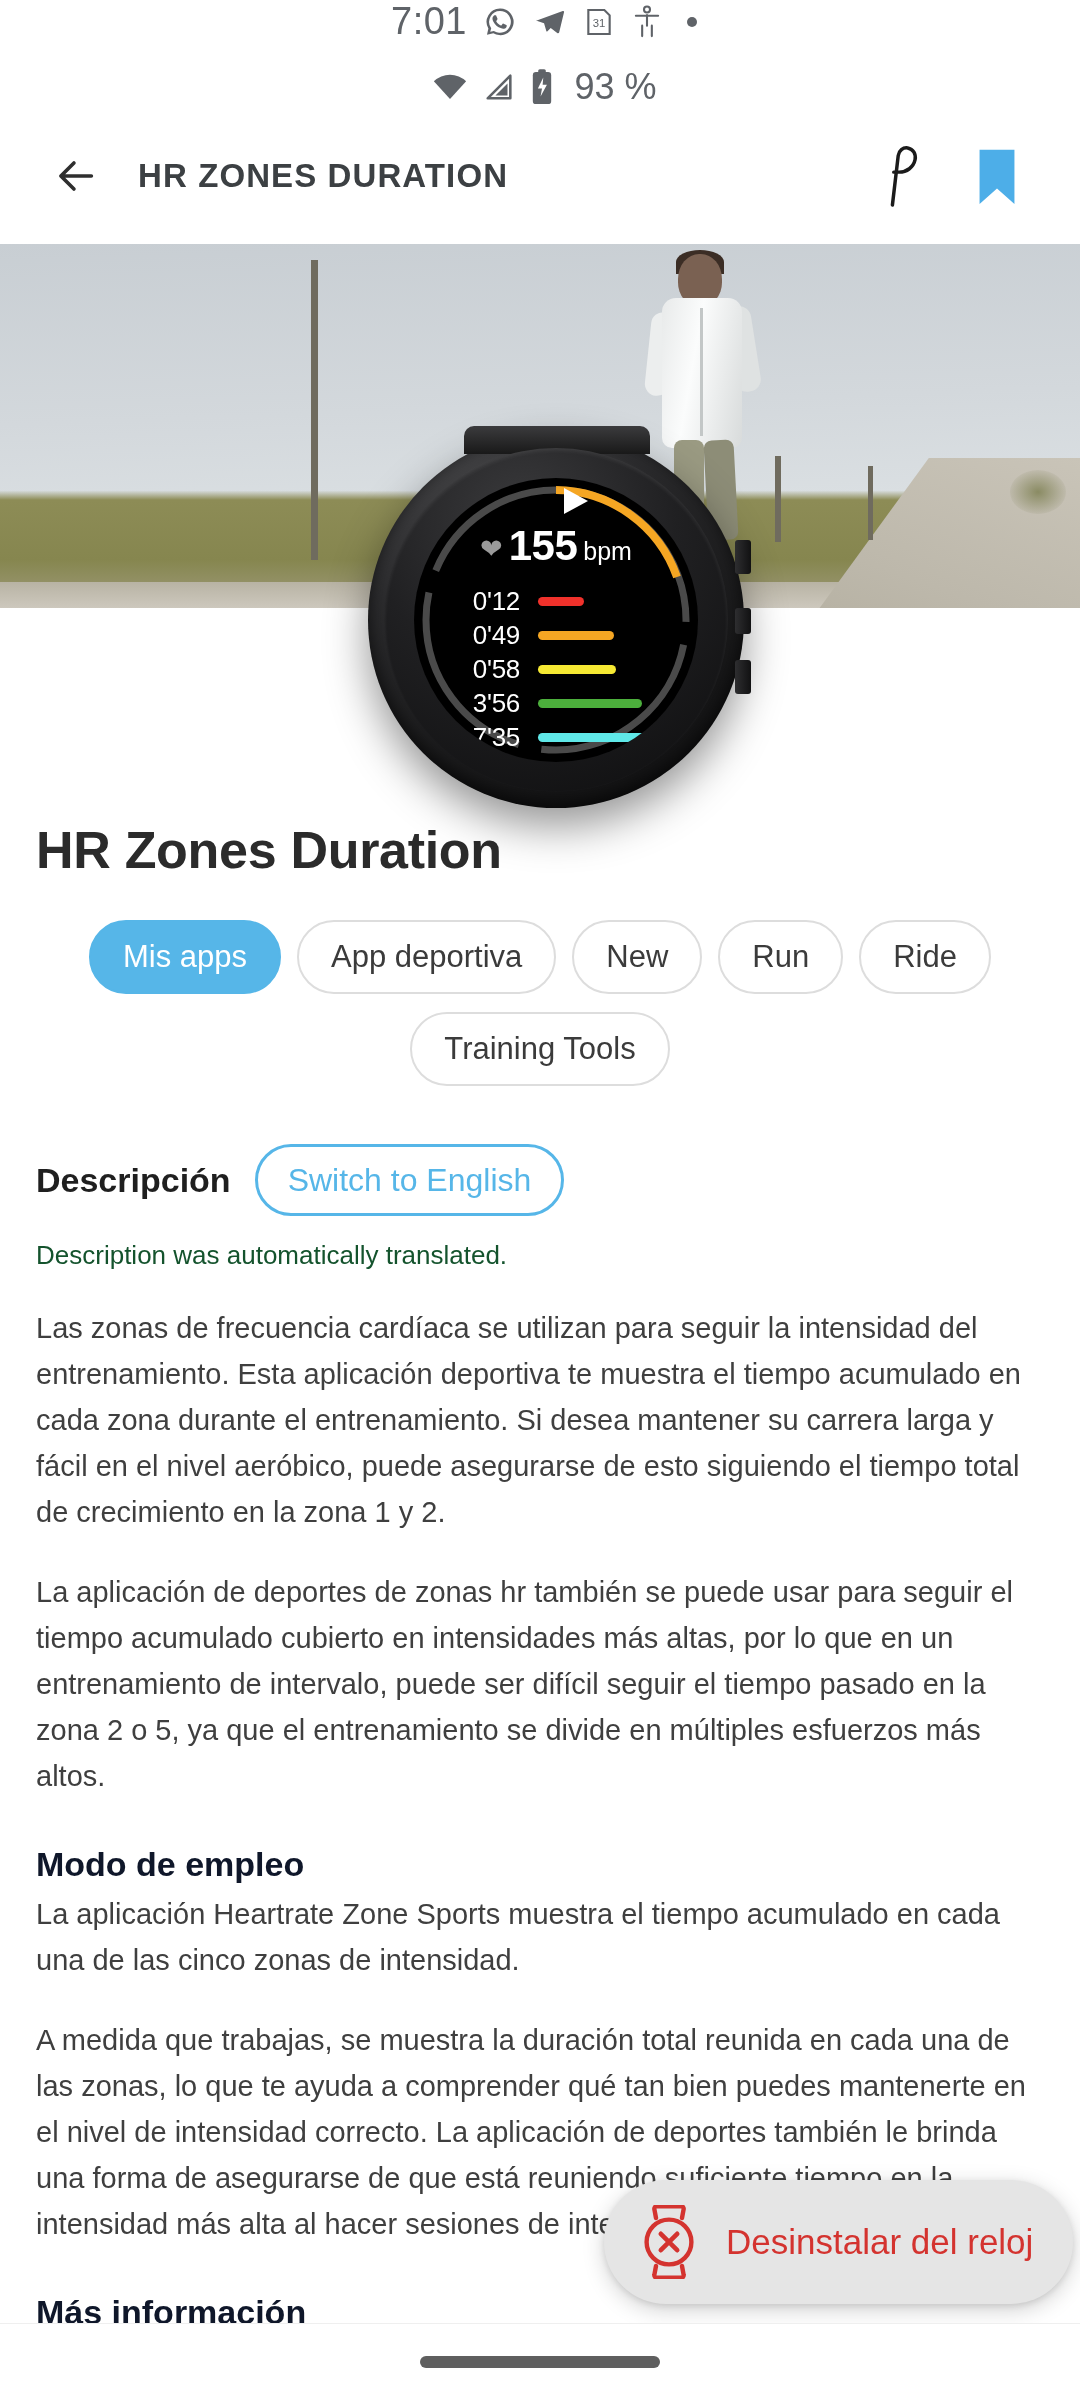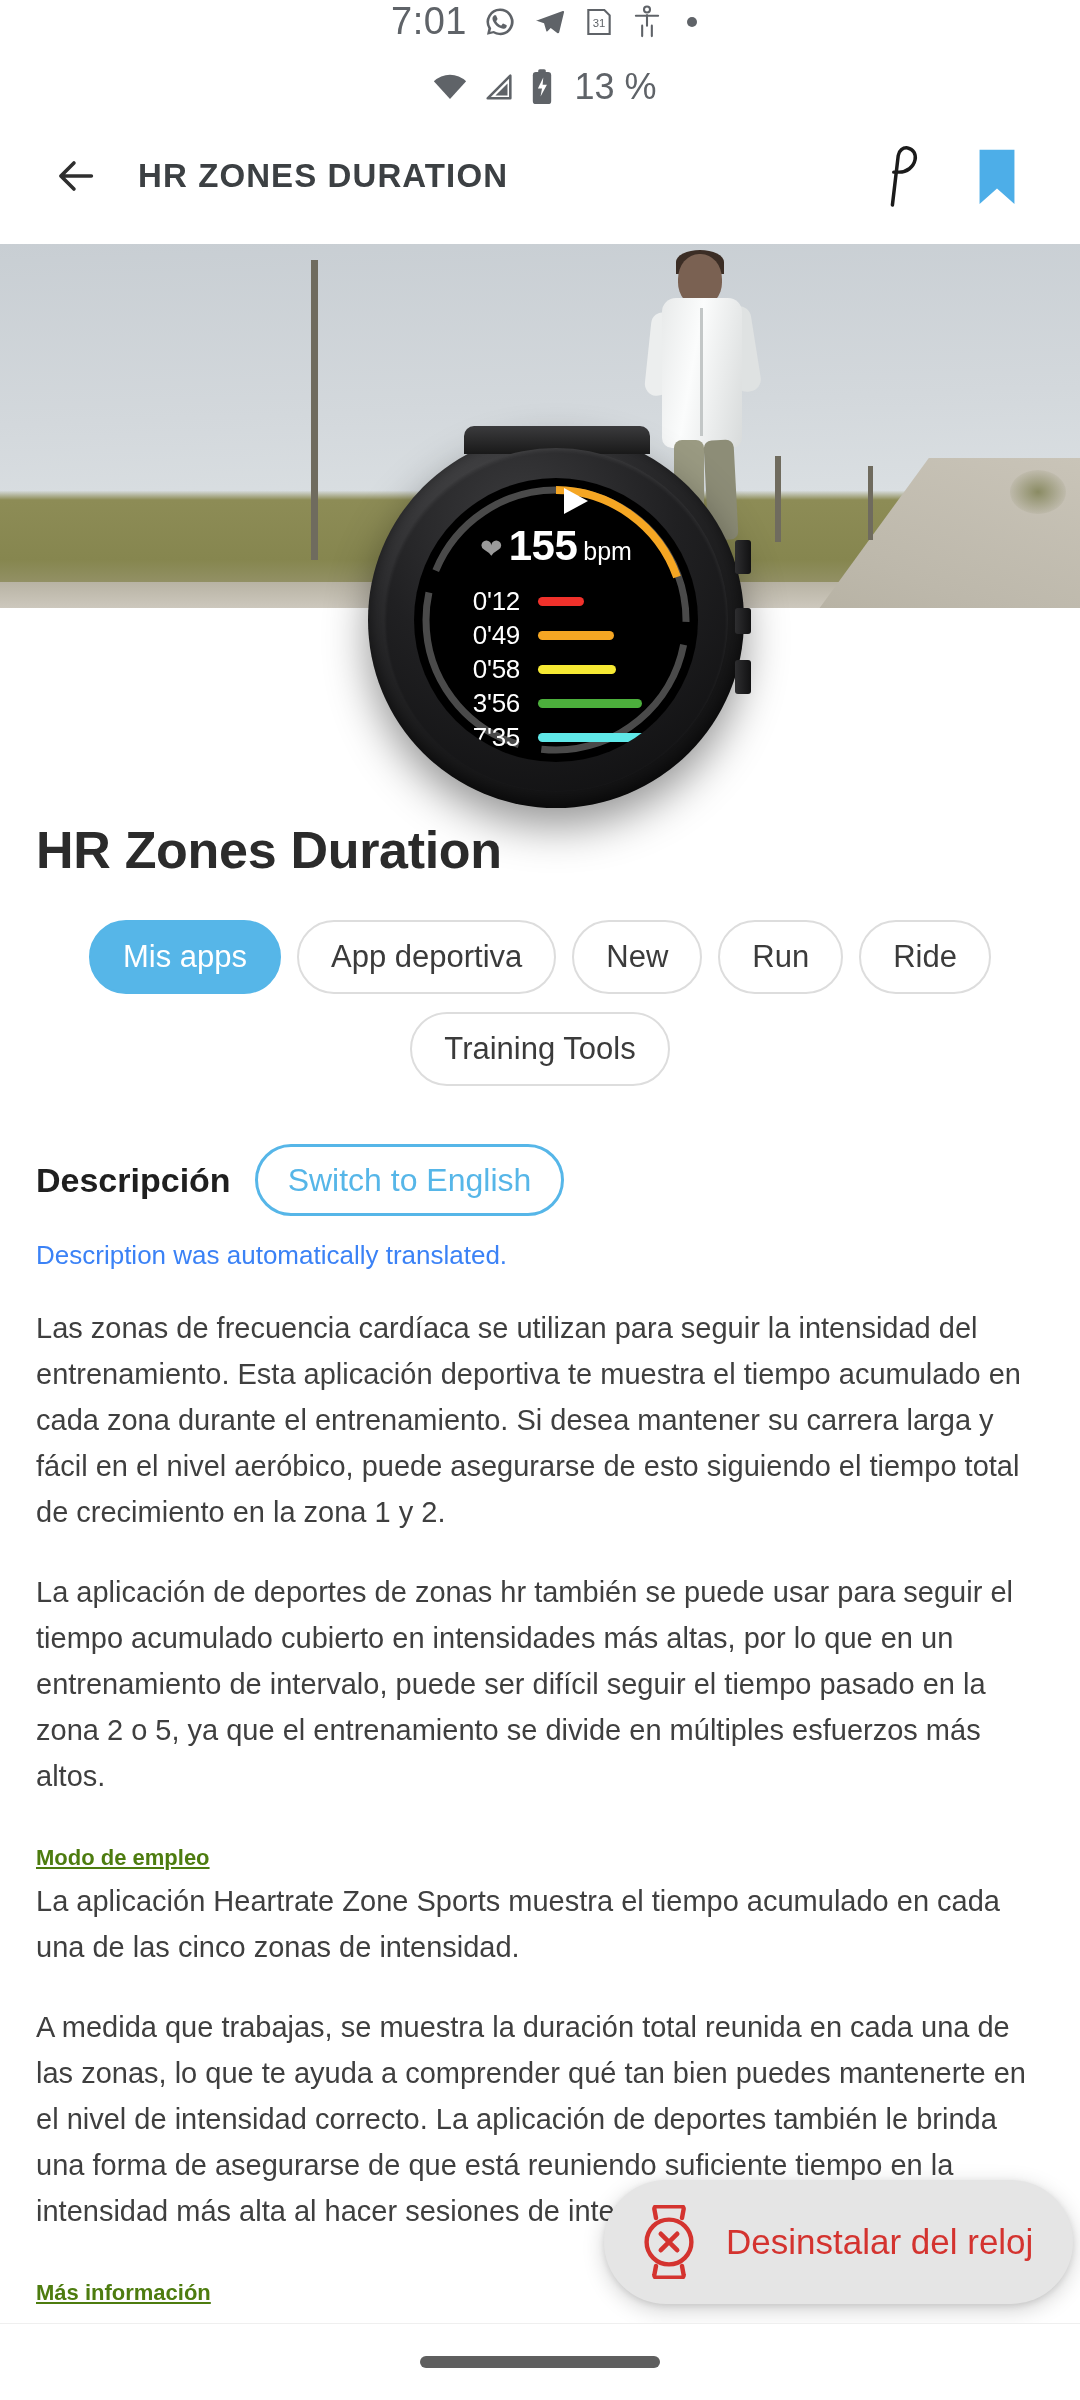--- a/index.html
+++ b/index.html
@@ -334,37 +334,36 @@
     display: flex;
     align-items: center;
     padding: 0 30px;
     cursor: pointer;
     white-space: nowrap;
     font-family: "Liberation Sans", sans-serif;
   }
   .auto-note {
     margin: 24px 36px 0 36px;
     font-size: 26px;
-    color: #3b82f6;
+    color: #14532d;
     font-family: "Liberation Sans", sans-serif;
   }
   .body-p {
     margin: 34px 36px 0 36px;
     font-size: 29px;
     line-height: 46px;
     color: #3f3f3f;
     font-family: "Liberation Sans", sans-serif;
   }
   .sec-title {
     margin: 46px 36px 0 36px;
-    font-size: 22px;
+    font-size: 34px;
     font-weight: bold;
-    color: #4d7c0f;
-    font-family: "Liberation Sans", sans-serif;
-    text-decoration: underline;
+    color: #0f172a;
+    font-family: "Liberation Sans", sans-serif;
   }
   .sec-title + .body-p { margin-top: 7px; }
 
   
   .fab {
     position: absolute;
     left: 604px; top: 2180px;
     height: 124px;
     border-radius: 62px;
     background: #e5e5e5;
@@ -437,21 +436,21 @@
       </svg>
       <svg class="sb-icon" width="34" height="34" viewBox="0 0 24 24">
         <path d="M20 4v16H4z" fill="none" stroke="#5f6368" stroke-width="1.8" stroke-linejoin="round"></path>
         <path d="M18 9.5V18H9.5z" fill="#5f6368"></path>
       </svg>
       <svg class="sb-icon" width="26" height="38" viewBox="0 0 14 24">
         <rect x="1.2" y="2.6" width="11.6" height="20.2" rx="2" fill="#5f6368"></rect>
         <rect x="4.6" y="0.8" width="4.8" height="2.2" rx="1" fill="#5f6368"></rect>
         <path d="M7.8 6 4.4 13h2.6l-.9 5 4-7.4H7.4z" fill="#ffffff"></path>
       </svg>
-      <span class="sb-batt-text">13 %</span>
+      <span class="sb-batt-text">93 %</span>
     </div>
   </div>
 
   <div class="appbar">
     <div class="appbar-back">
       <svg width="46" height="46" viewBox="0 0 24 24">
         <path d="M19.5 12H4.2M10.4 5.2 3.6 12l6.8 6.8" fill="none" stroke="#2f2f2f" stroke-width="1.9" stroke-linecap="round" stroke-linejoin="round"></path>
       </svg>
     </div>
     <div class="appbar-title">HR ZONES DURATION</div>

